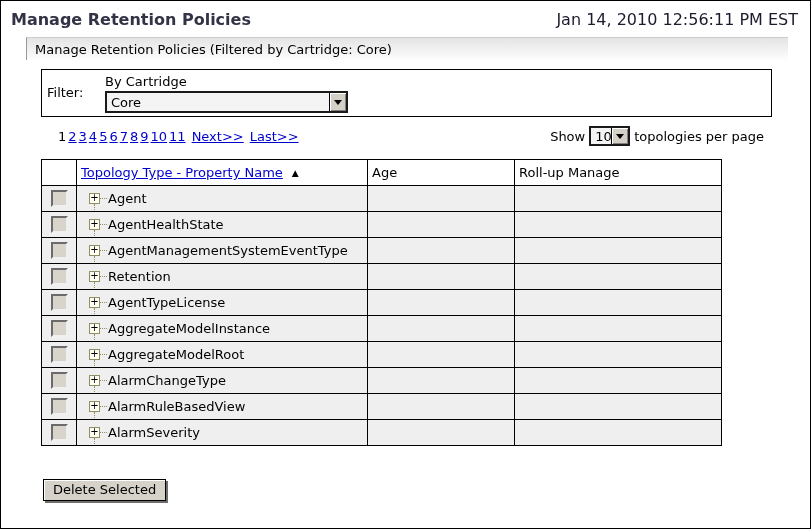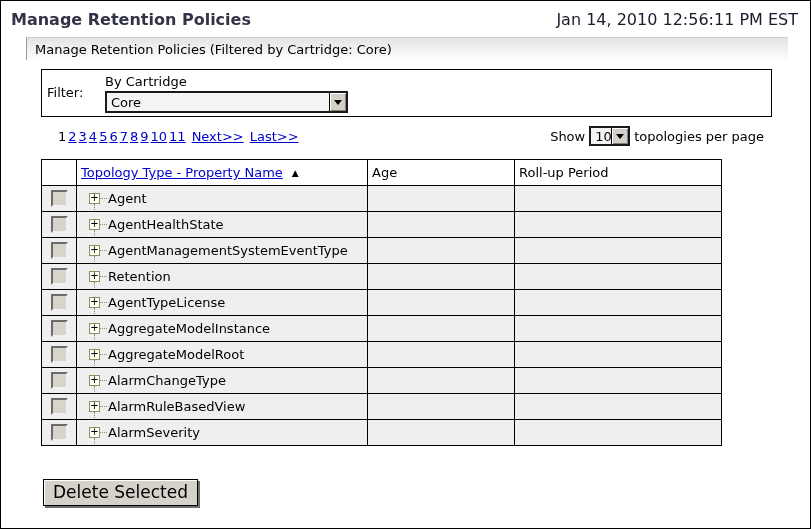--- a/index.html
+++ b/index.html
@@ -49,21 +49,21 @@
   .sort-arrow{margin-left:9px;font-size:9px;color:#000;vertical-align:1px;}
 
   .cb{display:inline-block;width:13px;height:13px;background:#d8d4cb;border:2px solid;border-color:#6b6b6b #f0f0f0 #f0f0f0 #6b6b6b;vertical-align:middle;cursor:pointer;}
 
   .tree{display:flex;align-items:center;padding-left:12px;}
   .twisty{width:11px;height:11px;box-sizing:border-box;border:1px solid #8f8f63;background:#fffff4;font-size:10px;line-height:8px;text-align:center;color:#000;position:relative;cursor:pointer;flex:0 0 auto;}
   .twisty::after{content:"";position:absolute;left:4px;top:10px;height:6px;border-left:1px dotted #8f8f63;}
   .dots{width:7px;border-top:1px dotted #8f8f63;flex:0 0 auto;}
   .row-label{padding-left:1px;white-space:nowrap;}
 
-  .delete-btn{margin:33px 0 0 2px;font-family:inherit;font-size:17px;color:#000;padding:2px 9px 3px;background:#d6d2c9;border:1px solid #000;box-shadow:2px 2px 0 #6e6e6e,inset 1px 1px 0 #fff;cursor:pointer;}
+  .delete-btn{margin:33px 0 0 2px;font-family:inherit;font-size:13px;color:#000;padding:2px 9px 3px;background:#d6d2c9;border:1px solid #000;box-shadow:2px 2px 0 #6e6e6e,inset 1px 1px 0 #fff;cursor:pointer;}
 </style>
 </head>
 <body>
 
 <div class="page">
 
   <div class="top-bar">
     <div class="page-title">Manage Retention Policies</div>
     <div class="timestamp">Jan 14, 2010 12:56:11 PM EST</div>
   </div>
@@ -105,21 +105,21 @@
     </div>
 
     <table class="grid">
       <thead>
         <tr>
           <th class="col-cb"></th>
           <th class="col-name">
             <a class="sort-link">Topology Type - Property Name</a><span class="sort-arrow">▲</span>
           </th>
           <th class="col-age">Age</th>
-          <th class="col-rollup">Roll-up Period</th>
+          <th class="col-rollup">Roll-up Manage</th>
         </tr>
       </thead>
       <tbody id="table-body">
   <tr>
     <td class="col-cb"><span class="cb"></span></td>
     <td class="col-name">
       <span class="tree">
         <span class="twisty">+</span>
                 <span class="dots"></span>
                 <span class="row-label">Agent</span>

